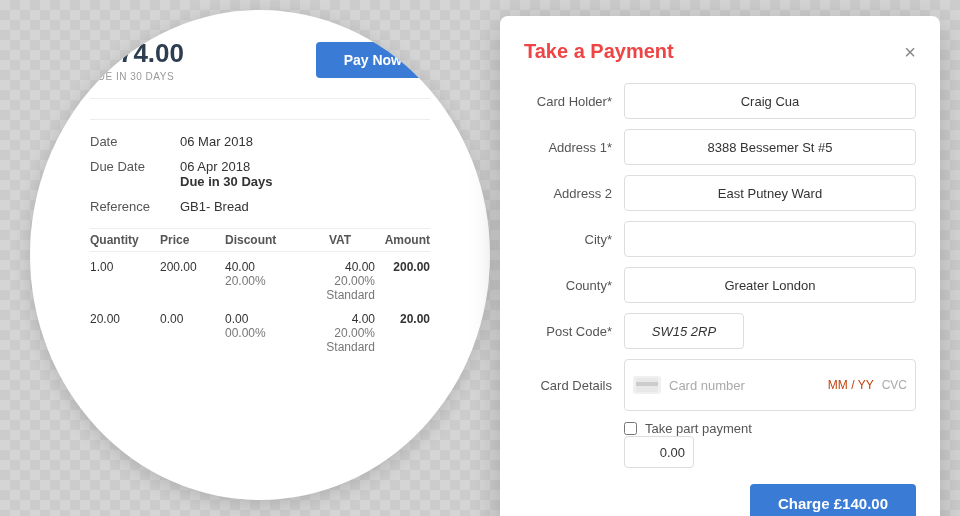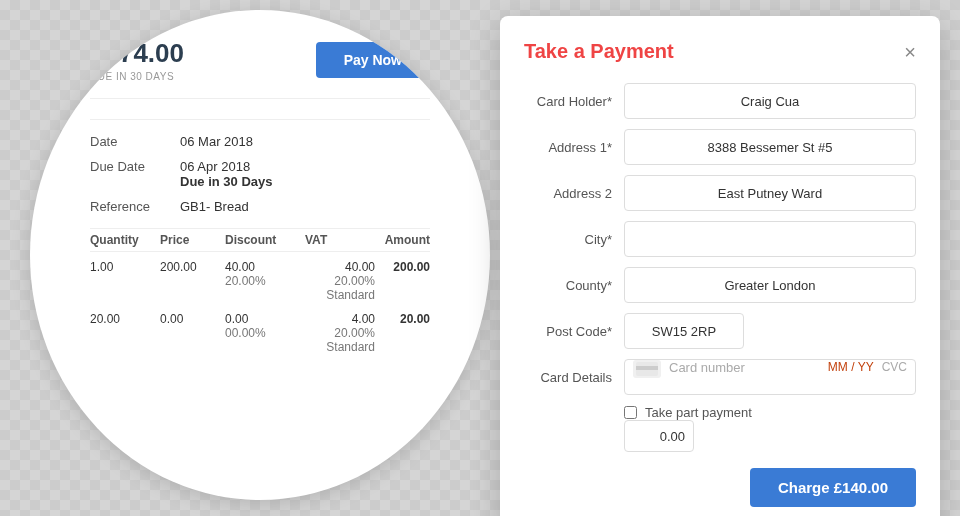--- a/index.html
+++ b/index.html
@@ -125,21 +125,21 @@
       color: #555;
       border-top: 1px solid #eee;
       border-bottom: 1px solid #eee;
       padding: 4px 0;
       margin-bottom: 8px;
     }
 
     .invoice-table-header .col-qty { width: 70px; }
     .invoice-table-header .col-price { width: 65px; }
     .invoice-table-header .col-disc { width: 80px; }
-    .invoice-table-header .col-vat { width: 70px; text-align: left; }
+    .invoice-table-header .col-vat { width: 70px; text-align: center; }
     .invoice-table-header .col-amount { flex: 1; text-align: right; }
 
     .invoice-table-row {
       display: flex;
       font-size: 12px;
       color: #333;
       margin-bottom: 10px;
     }
 
     .invoice-table-row .col-qty { width: 70px; }
@@ -213,25 +213,25 @@
 
     .card-details-row {
       display: flex;
       align-items: center;
       margin-bottom: 10px;
     }
 
     .card-input-wrapper {
       flex: 1;
       display: flex;
-      align-items: flex-start;
+      align-items: center;
       border: 1px solid #ddd;
       border-radius: 4px;
       padding: 0 8px;
-      height: 36px;
+      height: 52px;
     }
 
     .card-icon {
       width: 28px;
       height: 18px;
       background: #f0f0f0;
       border-radius: 3px;
       margin-right: 8px;
       display: flex;
       align-items: center;
@@ -406,21 +406,21 @@
     <input class="form-input" type="text" style="">
   </div>
 
   <div class="form-row">
     <label class="form-label">County*</label>
     <input class="form-input" type="text" value="Greater London" style="">
   </div>
 
   <div class="form-row">
     <label class="form-label">Post Code*</label>
-    <input class="form-input" type="text" style="width: 120px; flex: 0 0 auto;" value="SW15 2RP">
+    <input class="form-input" type="text" style="width: 120px; flex: 0 0 auto; font-style: italic;" value="SW15 2RP">
   </div>
 
   <div class="card-details-row form-row">
     <label class="form-label">Card Details</label>
     <div class="card-input-wrapper">
       <div class="card-icon">
         <svg width="22" height="14" viewBox="0 0 22 14">
           <rect width="22" height="14" rx="2" fill="#e8e8e8"></rect>
           <rect x="0" y="4" width="22" height="4" fill="#ccc"></rect>
         </svg>

